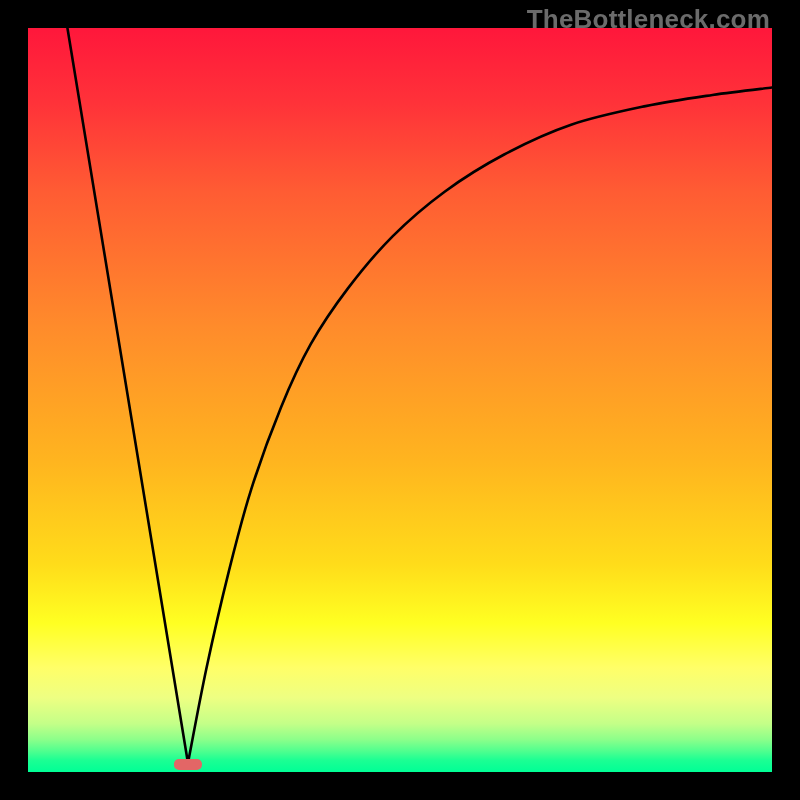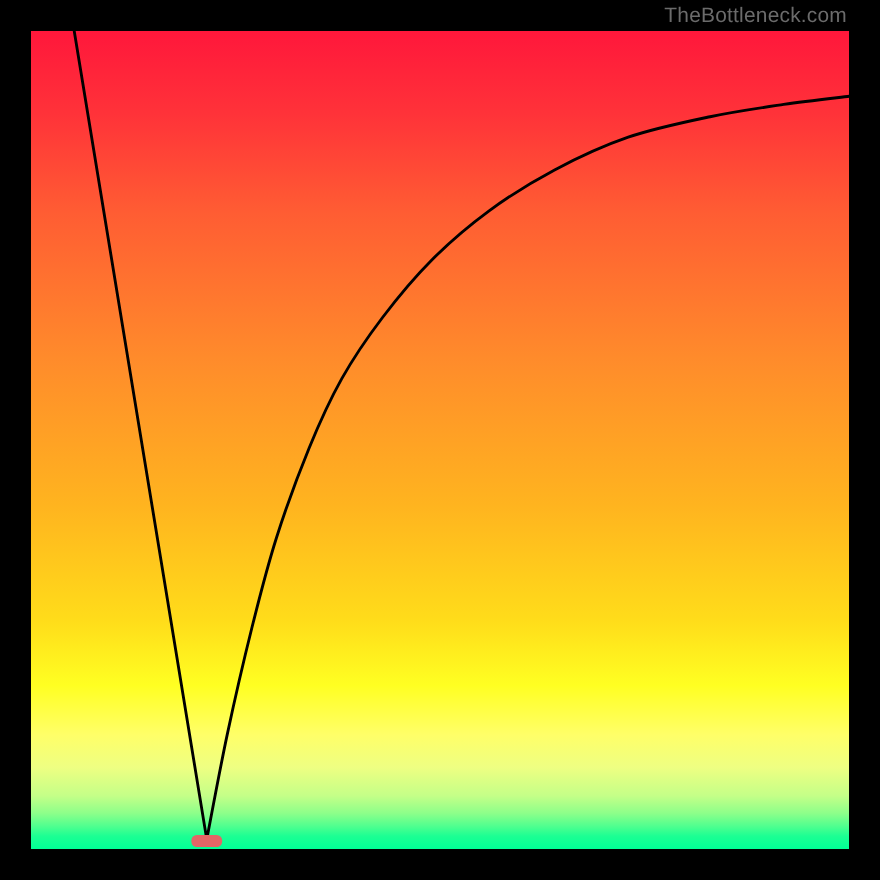--- a/index.html
+++ b/index.html
@@ -24,22 +24,22 @@
     top: 28px;
     left: 28px;
     width: 744px;
     height: 744px;
     overflow: hidden;
   }
   .watermark {
     position: absolute;
     top: 4px;
     right: 30px;
-    font-size: 19px;
-    font-weight: 400;
+    font-size: 26px;
+    font-weight: 700;
     color: #6b6b6b;
     letter-spacing: 0.2px;
     z-index: 10;
   }
 </style>
 </head>
 <body>
 
 <div class="frame"></div>
 

